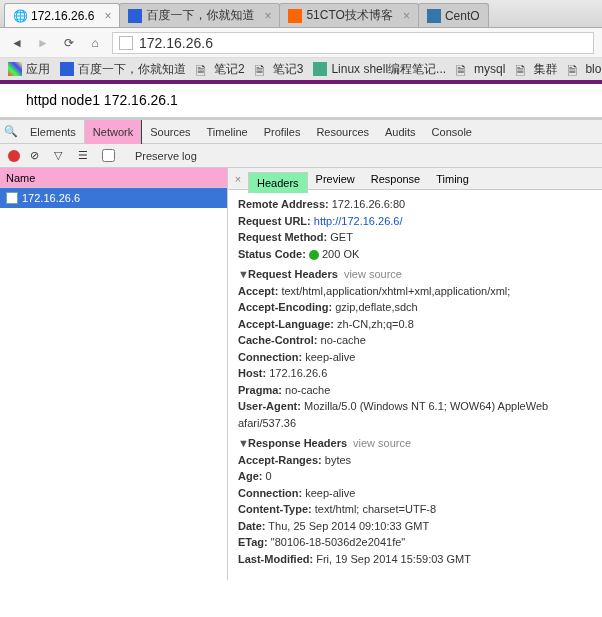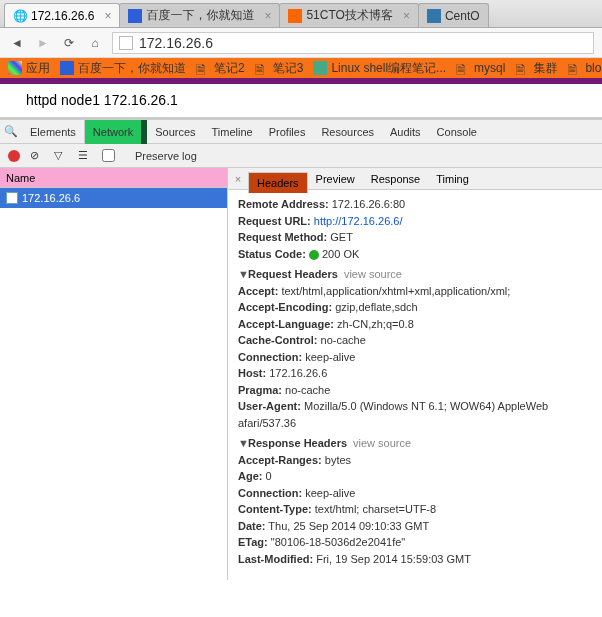--- a/index.html
+++ b/index.html
@@ -10,47 +10,47 @@
 .tab.active { background: #f7f7f7; }
 .tab.inactive { background: #ccc; color: #333; }
 .tab .close { margin-left: 6px; color: #888; }
 .favicon { width: 14px; height: 14px; display: inline-block; }
 
 .toolbar { height: 30px; display: flex; align-items: center; gap: 8px; padding: 0 8px; background: #f7f7f7; border-bottom: 1px solid #ddd; }
 .nav-btn { width: 18px; height: 18px; display: flex; align-items: center; justify-content: center; color: #555; cursor: pointer; }
 .url-bar { flex: 1; height: 22px; border: 1px solid #ccc; background: #fff; display: flex; align-items: center; padding: 0 6px; font-size: 14px; color: #333; }
 .url-icon { width: 14px; height: 14px; margin-right: 6px; background: #fff; border: 1px solid #bbb; }
 
-.bookmarks { height: 26px; display: flex; align-items: center; gap: 10px; padding: 0 8px; background: #f97316; border-bottom: 6px solid #701a75; font-size: 12px; color: #333; white-space: nowrap; overflow: hidden; }
+.bookmarks { height: 26px; display: flex; align-items: center; gap: 10px; padding: 0 8px; background: #e5e5e5; border-bottom: 4px solid #701a75; font-size: 12px; color: #333; white-space: nowrap; overflow: hidden; }
 .bm-item { display: flex; align-items: center; gap: 4px; cursor: pointer; }
 .bm-icon { width: 14px; height: 14px; display: inline-block; }
 
 .page-content { padding: 8px 26px; font-family: "Courier New", monospace; font-size: 14px; }
 
 .devtools { border-top: 3px solid #ccc; }
 .dev-tabs { height: 24px; display: flex; align-items: center; background: #f0f0f0; border-bottom: 1px solid #ccc; font-size: 11px; color: #333; }
 .dev-tabs .sicon { width: 22px; display: flex; justify-content: center; color: #555; }
 .dev-tab { padding: 0 8px; height: 24px; display: flex; align-items: center; cursor: pointer; }
-.dev-tab.active { background: #22c55e; border-left: 1px solid #ccc; border-right: 6px solid #14532d; }
+.dev-tab.active { background: #f9a8d4; border-left: 1px solid #ccc; border-right: 1px solid #14532d; }
 
 .dev-toolbar { height: 24px; display: flex; align-items: center; gap: 10px; padding: 0 8px; background: #f0f0f0; border-bottom: 1px solid #ccc; font-size: 11px; color: #333; }
 .red-dot { width: 12px; height: 12px; border-radius: 50%; background: #d33; }
 .ticon { width: 14px; height: 14px; }
 .chk { display: flex; align-items: center; gap: 20px; }
 
 .panel-body { display: flex; height: 412px; }
 .left-panel { width: 228px; border-right: 1px solid #ccc; }
 .left-head { height: 20px; display: flex; align-items: center; padding: 0 6px; background: #f9a8d4; border-bottom: 1px solid #ccc; font-size: 11px; }
 .req-row { height: 20px; display: flex; align-items: center; padding: 0 6px; background: #3875d7; color: #fff; font-size: 11px; gap: 4px; }
 .req-fav { width: 12px; height: 12px; background: #fff; border: 1px solid #6aa; }
 
 .right-panel { flex: 1; display: flex; flex-direction: column; overflow: hidden; }
 .right-tabs { height: 22px; display: flex; align-items: center; background: #f0f0f0; border-bottom: 1px solid #ccc; font-size: 11px; }
 .rtab { padding: 0 8px; height: 22px; display: flex; align-items: center; cursor: pointer; }
-.rtab.active { background: #c2410c; border: 1px solid #ccc; border-bottom: 1px solid #fff; margin-bottom: -1px; margin-top: 7px; }
+.rtab.active { background: #86efac; border: 1px solid #ccc; border-bottom: 1px solid #fff; margin-bottom: -1px; margin-top: 7px; }
 .close-x { width: 20px; display: flex; justify-content: center; color: #888; }
 
 .headers-body { flex: 1; overflow: hidden; padding: 6px 10px; font-size: 11px; font-family: "Lucida Grande","Segoe UI",sans-serif; color: #333; line-height: 1.5; }
 .kv .k { font-weight: bold; }
 .section-title { font-weight: bold; margin-top: 4px; }
 .vs { color: #888; font-weight: normal; margin-left: 6px; }
 .twist { display: inline-block; width: 10px; color: #555; }
 .green-dot { width: 10px; height: 10px; background: #2a2; border-radius: 50%; display: inline-block; vertical-align: middle; }
 </style>
 </head>

